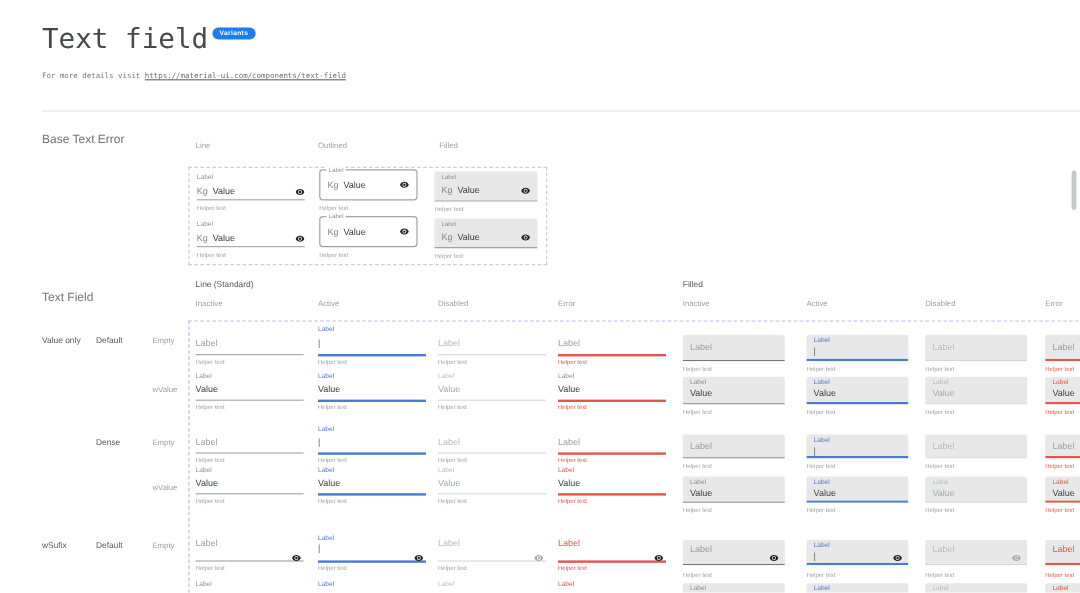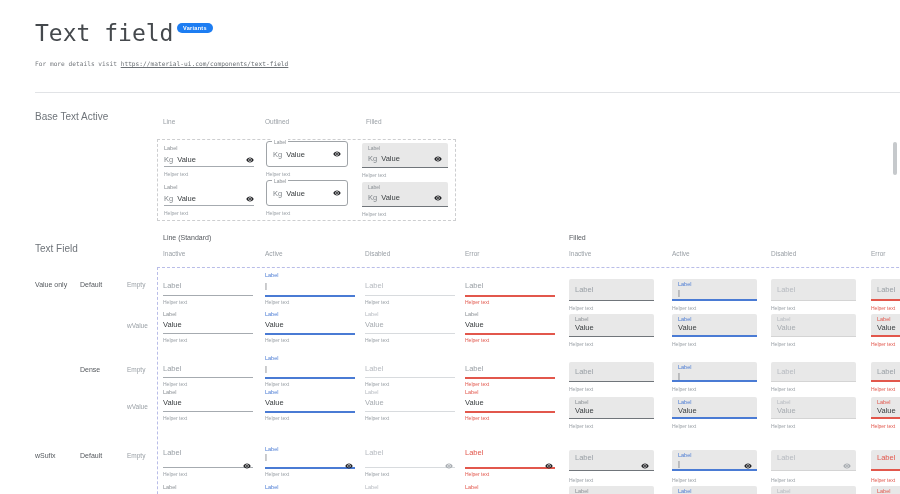--- a/index.html
+++ b/index.html
@@ -48,21 +48,21 @@
 </head>
 <body>
 
 <div class="canvas">
 
   <h1 class="page-title">Text field</h1>
   <span class="badge">Variants</span>
   <p class="subtitle"><span>For more details visit </span><a>https://material-ui.com/components/text-field</a></p>
   <div class="divider"></div>
 
-  <h2 class="section-title" style="left:35px;top:111px;">Base Text Active</h2>
+  <h2 class="section-title" style="left:35px;top:111px;">Base Text Error</h2>
   <span class="col-header" style="left:163px;top:118px;">Line</span>
   <span class="col-header" style="left:265px;top:118px;">Outlined</span>
   <span class="col-header" style="left:366px;top:118px;">Filled</span>
   <div class="frame-gray" style="left:157px;top:139px;width:297px;height:80px;"></div>
 
   <div class="fld line" style="left:164px;top:145px;">
     <div class="f-label">Label</div>
     <div class="f-row">
       <span class="f-prefix">Kg</span>
       <span class="f-value">Value</span>

